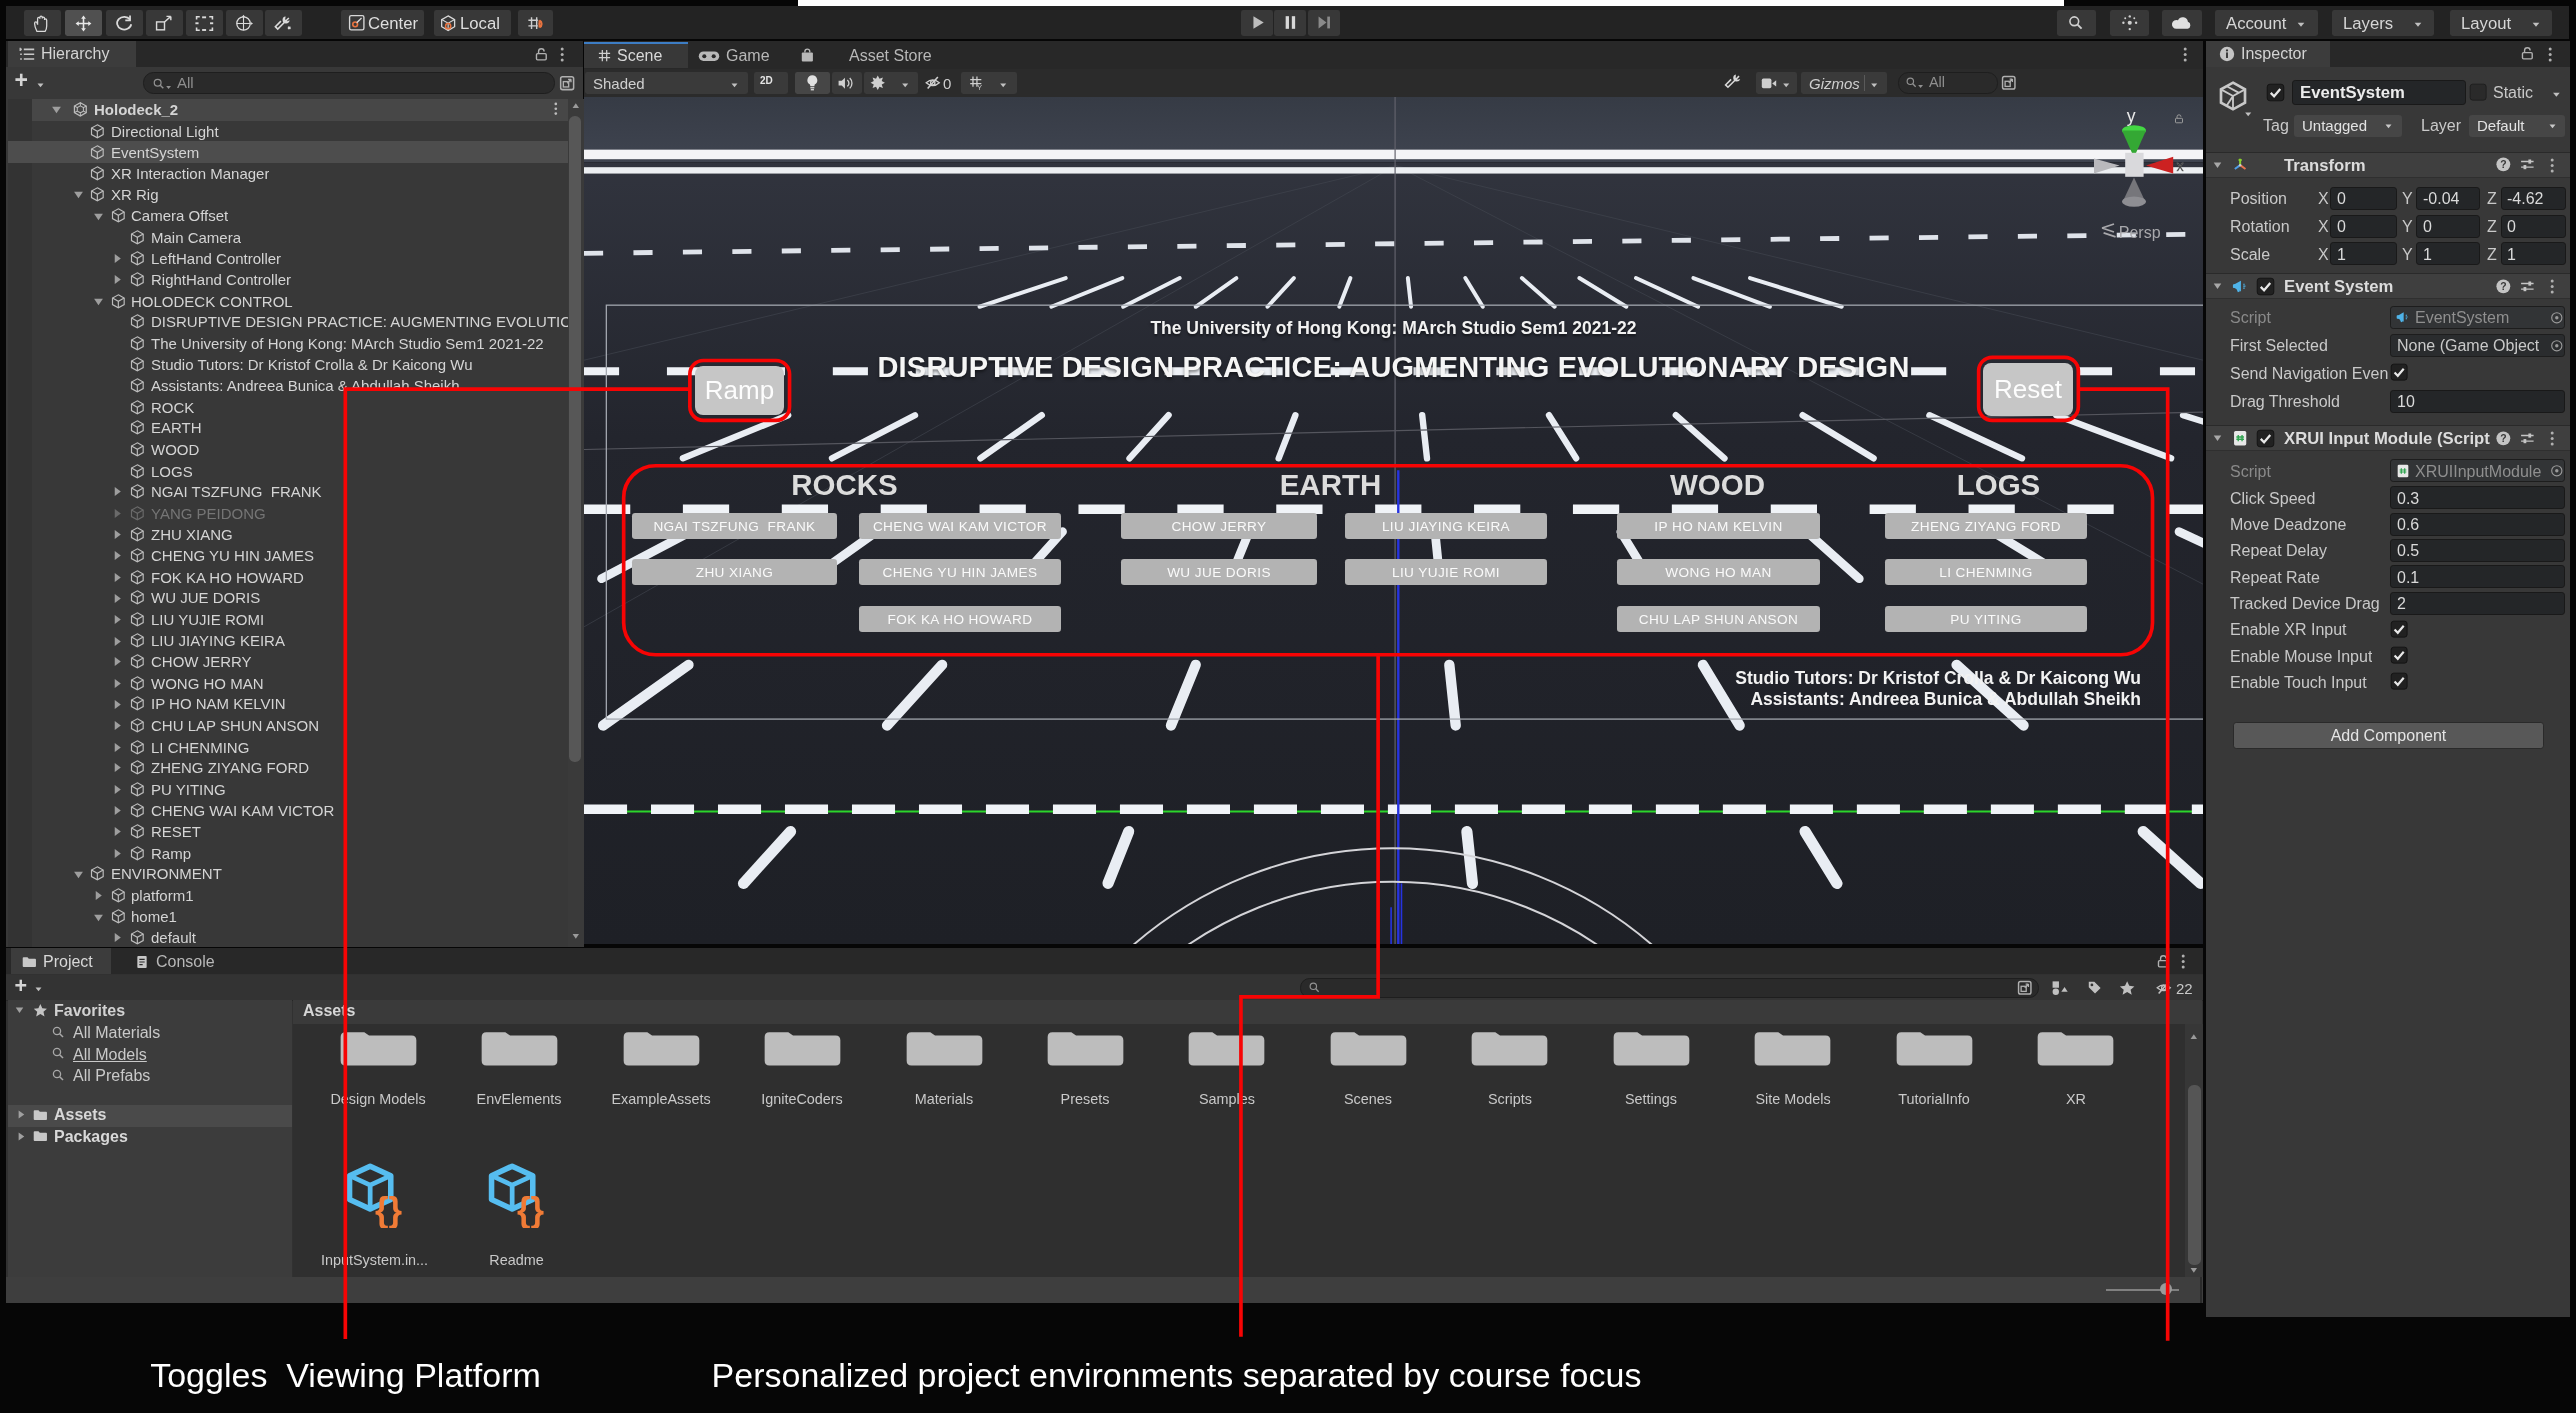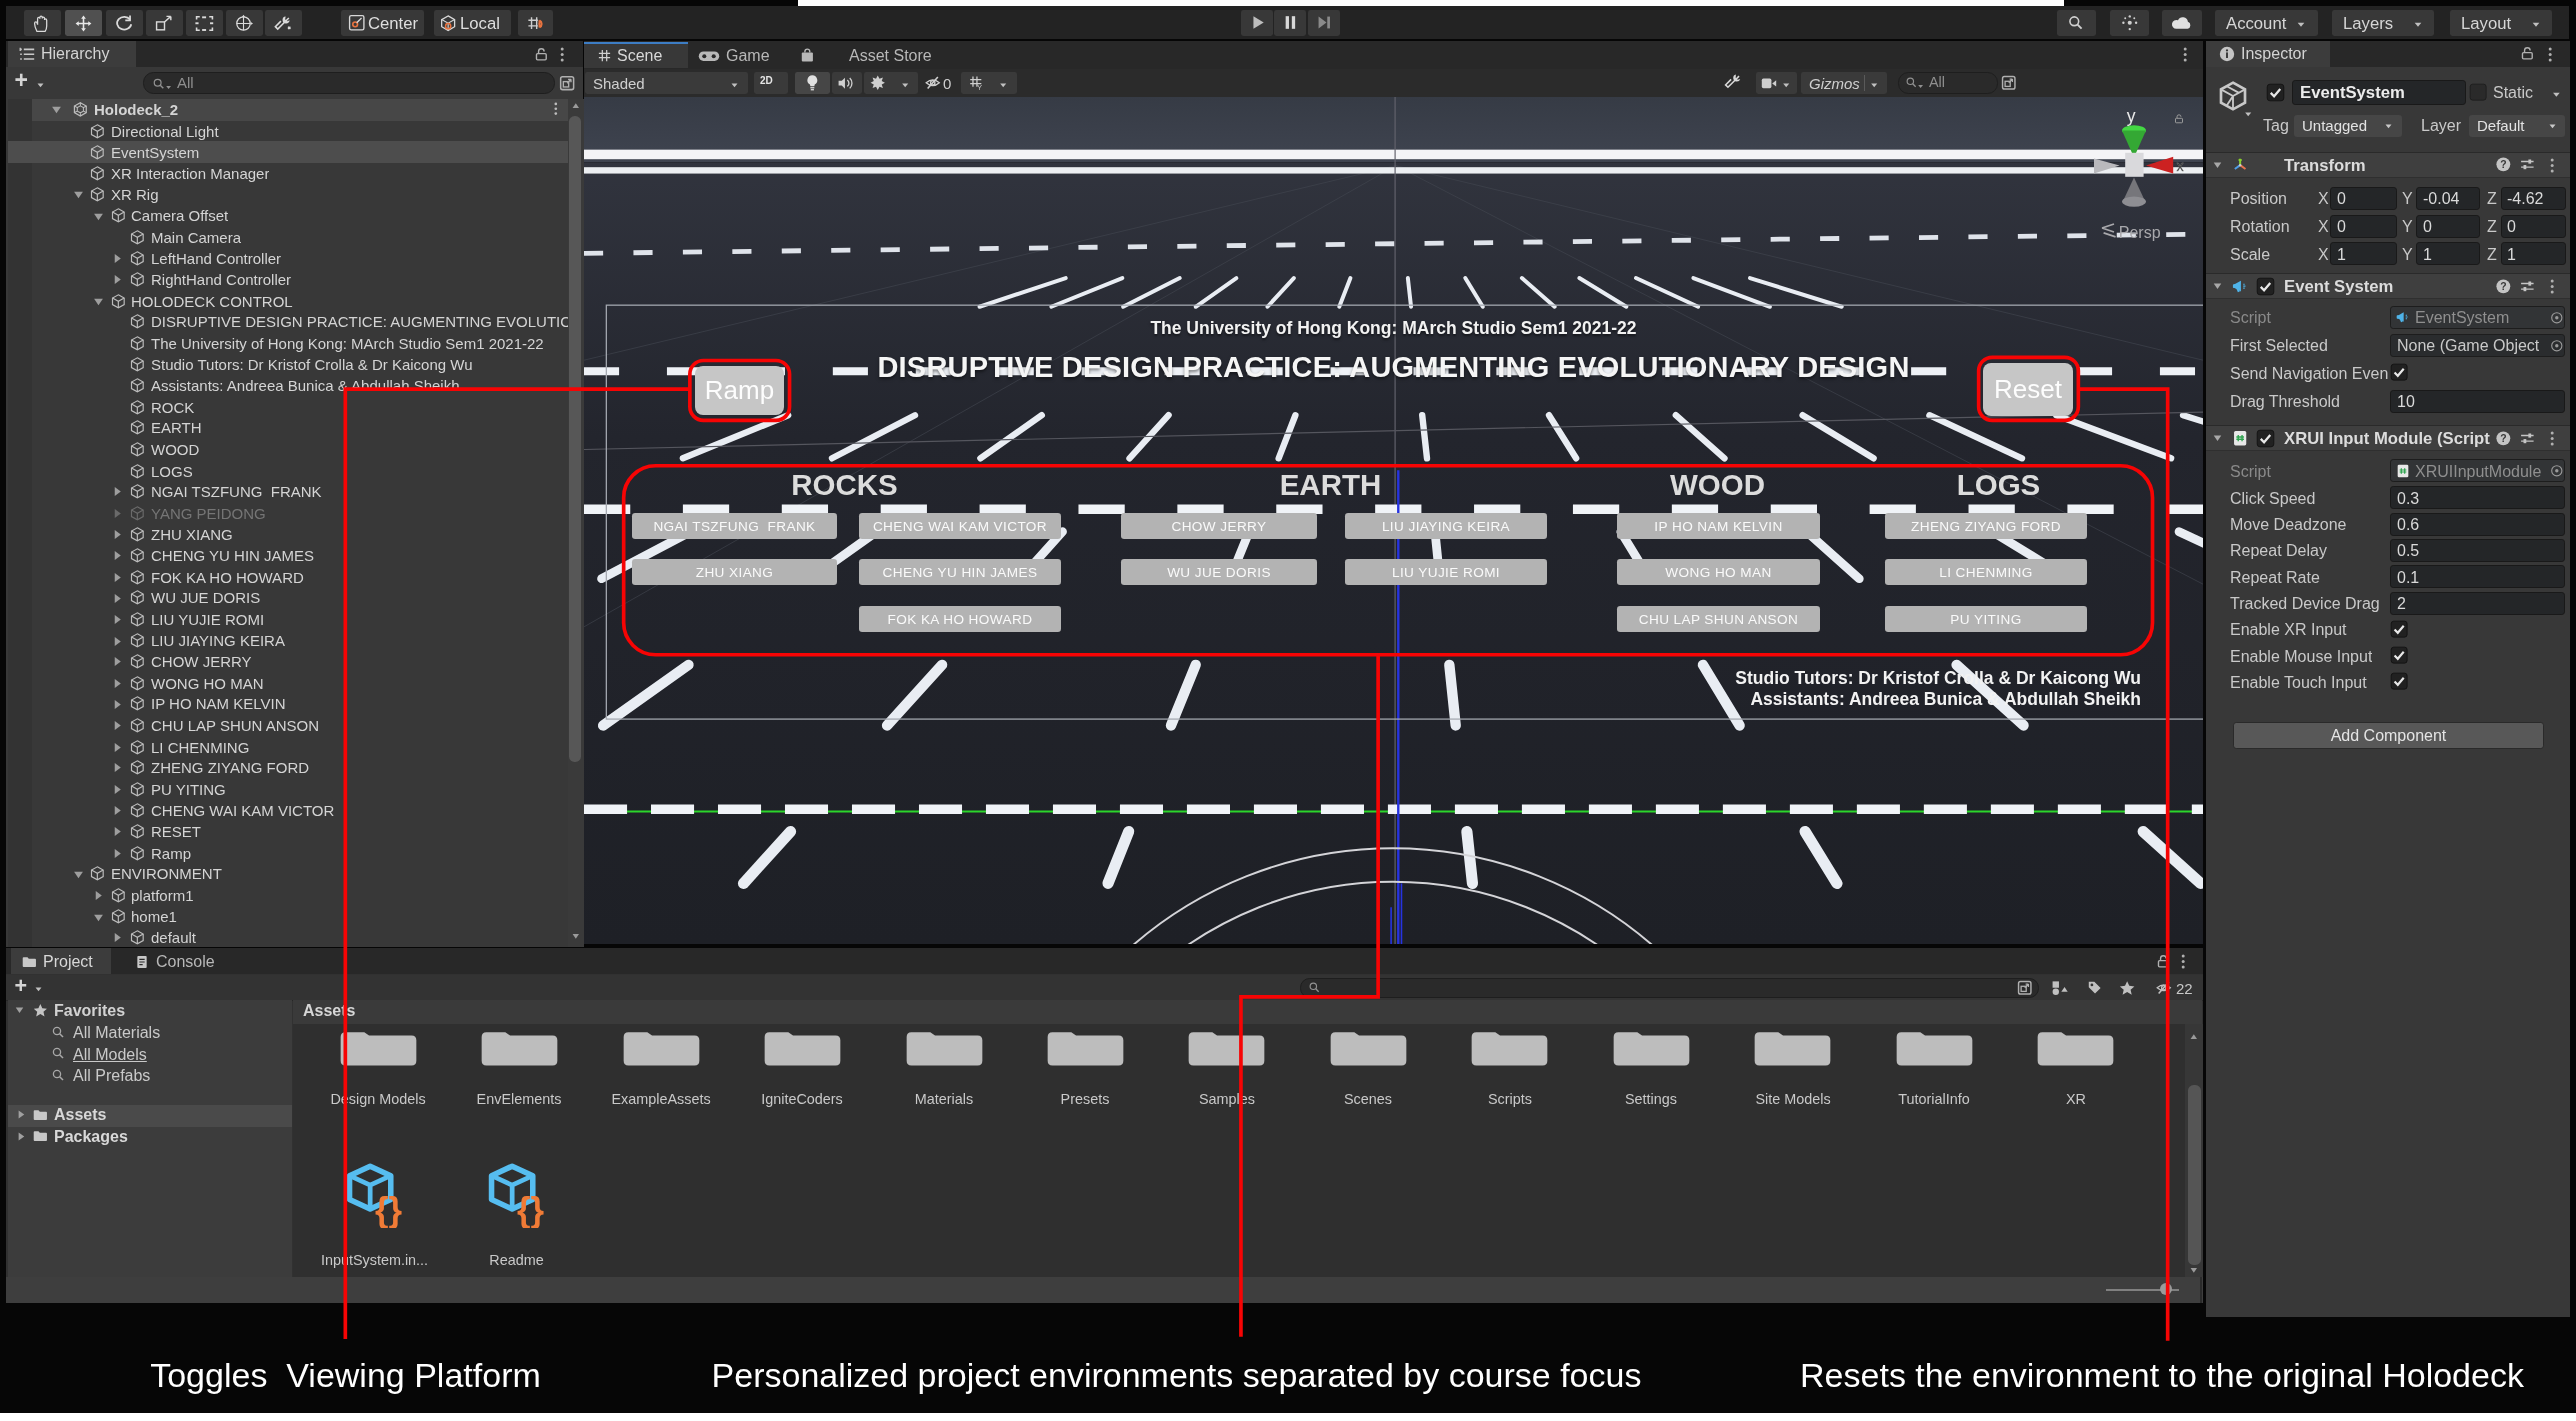--- a/index.html
+++ b/index.html
@@ -1069,21 +1069,20 @@
     <div class="ab" style="left:2188px;top:1085px;width:12.8px;height:180px;background:#555555;border-radius:5.6px;"></div>
     <svg class="ab" style="left:2189px;top:1266px;color:#9a9a9a;" width="9.6" height="8" viewBox="0 0 12 10">
       <use href="#trid"></use>
     </svg>
     <div class="ab" style="left:6.4px;top:1277px;width:2197px;height:26px;background:#3e3e3e;"></div>
     <div class="ab" style="left:2106px;top:1289px;width:73px;height:1.6px;background:#808080;"></div>
     <div class="ab" style="left:2160px;top:1283px;width:12px;height:12px;border-radius:6.4px;background:#9a9a9a;"></div>
     <div class="ab" style="left:2200px;top:1277px;width:1.6px;height:26px;background:#2a2a2a;"></div>
     <div class="ab" style="left:146px;top:1356px;width:399px;font-size:34px;color:#ffffff;text-align:center;white-space:nowrap;">Toggles&nbsp; Viewing Platform</div>
     <div class="ab" style="left:710px;top:1356px;width:933px;font-size:34px;color:#ffffff;text-align:center;white-space:nowrap;">Personalized project environments separated by course focus</div>
-    <div class="ab" style="left:1795px;top:1356px;width:734px;font-size:34px;color:#ffffff;text-align:center;white-space:nowrap;">Resets the environment to the original Holodeck</div>
     <svg class="ab" style="left:0;top:0;z-index:50;pointer-events:none" width="2576" height="1422" viewBox="0 0 3230 1783">
 <g fill="none" stroke="#f70404" stroke-width="4.6">
 <rect x="865" y="452" width="125" height="75" rx="17"></rect>
 <rect x="2481" y="448" width="125" height="79" rx="17"></rect>
 <rect x="782" y="584" width="1917" height="237" rx="40"></rect>
 <polyline points="865,488 433,488 433,1679"></polyline>
 <polyline points="1728,821 1728,1250 1556,1250 1556,1676"></polyline>
 <polyline points="2605,488 2718,488 2718,1681"></polyline>
 </g>
     </svg>

